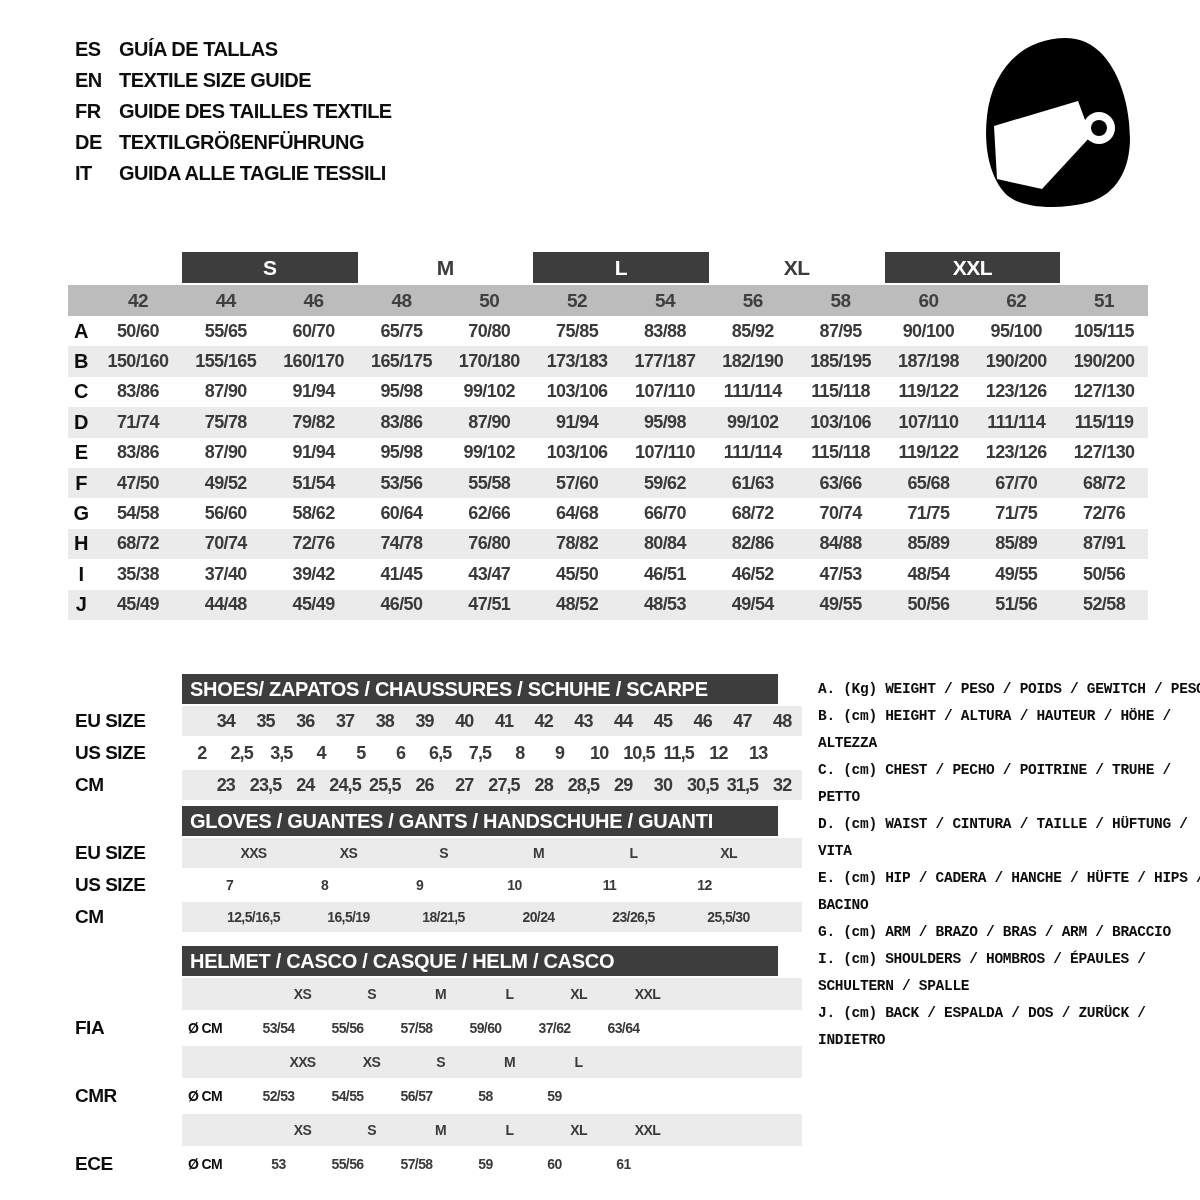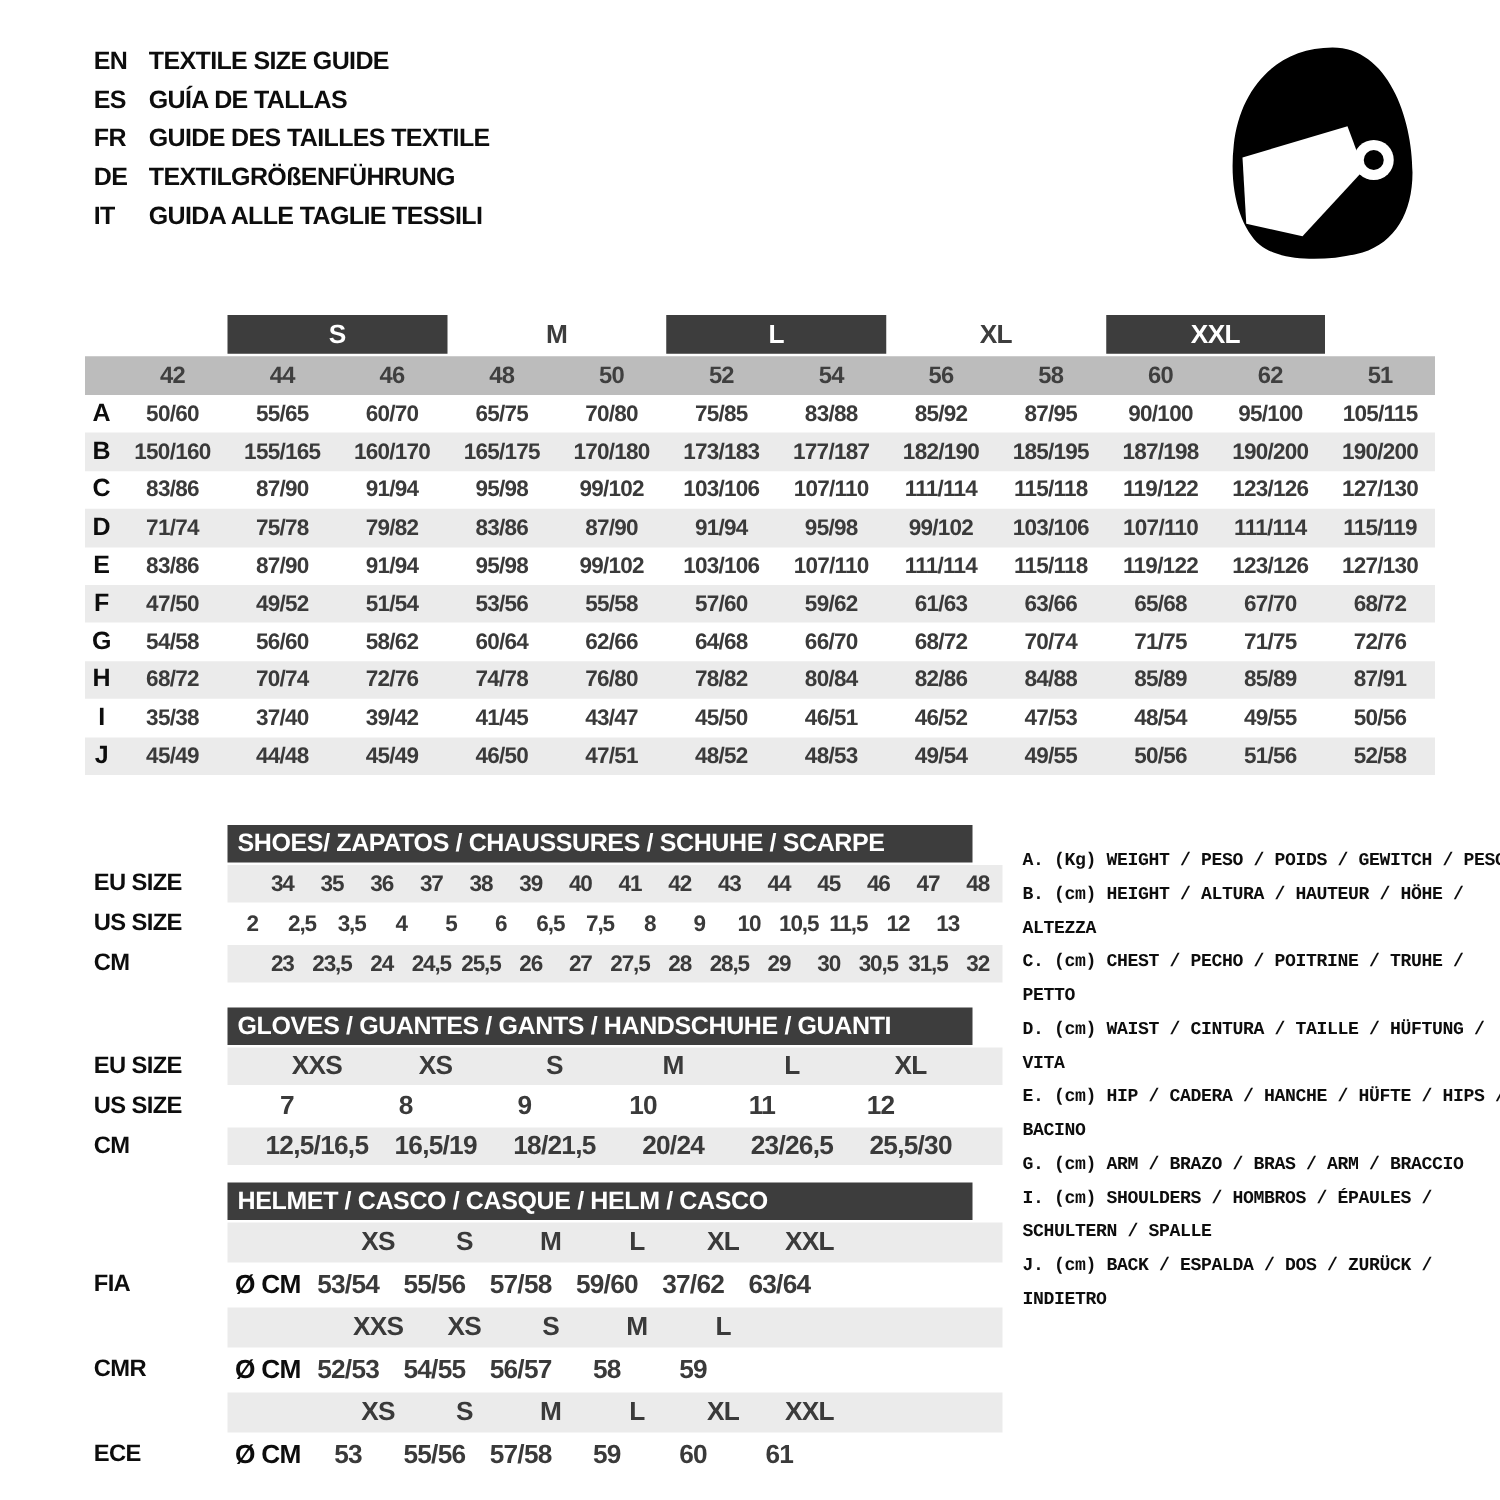--- a/index.html
+++ b/index.html
@@ -27,52 +27,52 @@
   .thead{height:31px;background:#bcbcbc;}
   .trow{height:30.4px;}
   .trow.band{background:#ebebeb;}
   .cell{display:flex;align-items:center;justify-content:center;font-size:18px;color:#3a3a3a;
         letter-spacing:-0.6px;white-space:nowrap;}
   .thead .cell{color:#3f3f3f;font-size:19px;}
   .cell.letter{font-size:20px;color:#0d0d0d;}
 
   
   .block{position:absolute;left:75px;}
-  #shoes{top:660px;text-align:right;} #gloves{top:806px;} #helmet{top:946px;}
+  #shoes{top:674px;text-align:right;} #gloves{top:806px;} #helmet{top:946px;}
   .brow{display:flex;height:30px;margin-bottom:2px;}
   .brow.h32{height:32px;}
   .blabel{width:107px;display:flex;align-items:center;font-size:19px;letter-spacing:-0.5px;}
   .btable{width:596px;display:grid;}
   .bar{background:#3d3d3d;color:#ffffff;display:flex;align-items:center;padding-left:8px;
        width:588px;font-size:20px;letter-spacing:-0.3px;white-space:nowrap;}
   .band-bg{background:#ebebeb;padding-left:24px;}
   .shoe-cells{grid-template-columns:repeat(15,1fr);}
   .glove-cells{grid-template-columns:repeat(6,95px) 1fr;}
   .helm-cells{grid-template-columns:62px repeat(6,69px) 1fr;}
   .cell.unit{justify-content:flex-start;padding-left:6px;color:#0d0d0d;font-size:19px;}
   .shoe-cells .cell{font-size:18px;letter-spacing:-0.9px;}
-  .glove-cells .cell,.helm-cells .cell{font-size:21px;letter-spacing:-0.6px;}
+  .glove-cells .cell,.helm-cells .cell{font-size:14px;letter-spacing:-0.6px;}
 
   
   .legend{position:absolute;left:818px;top:676px;width:388px;font-family:Liberation Mono, monospace;}
   .legend-item{font-size:14.5px;line-height:27px;letter-spacing:-0.3px;color:#0d0d0d;}
 </style>
 </head>
 <body>
 
 <div class="canvas">
 
   <div class="lang-header" id="lang-rows">
       <div class="lang-row">
+        <div class="lang-code">ES</div>
+        <div class="lang-text">GUÍA DE TALLAS</div>
+      </div>
+      <div class="lang-row">
         <div class="lang-code">EN</div>
         <div class="lang-text">TEXTILE SIZE GUIDE</div>
-      </div>
-      <div class="lang-row">
-        <div class="lang-code">ES</div>
-        <div class="lang-text">GUÍA DE TALLAS</div>
       </div>
       <div class="lang-row">
         <div class="lang-code">FR</div>
         <div class="lang-text">GUIDE DES TAILLES TEXTILE</div>
       </div>
       <div class="lang-row">
         <div class="lang-code">DE</div>
         <div class="lang-text">TEXTILGRÖßENFÜHRUNG</div>
       </div>
       <div class="lang-row">

